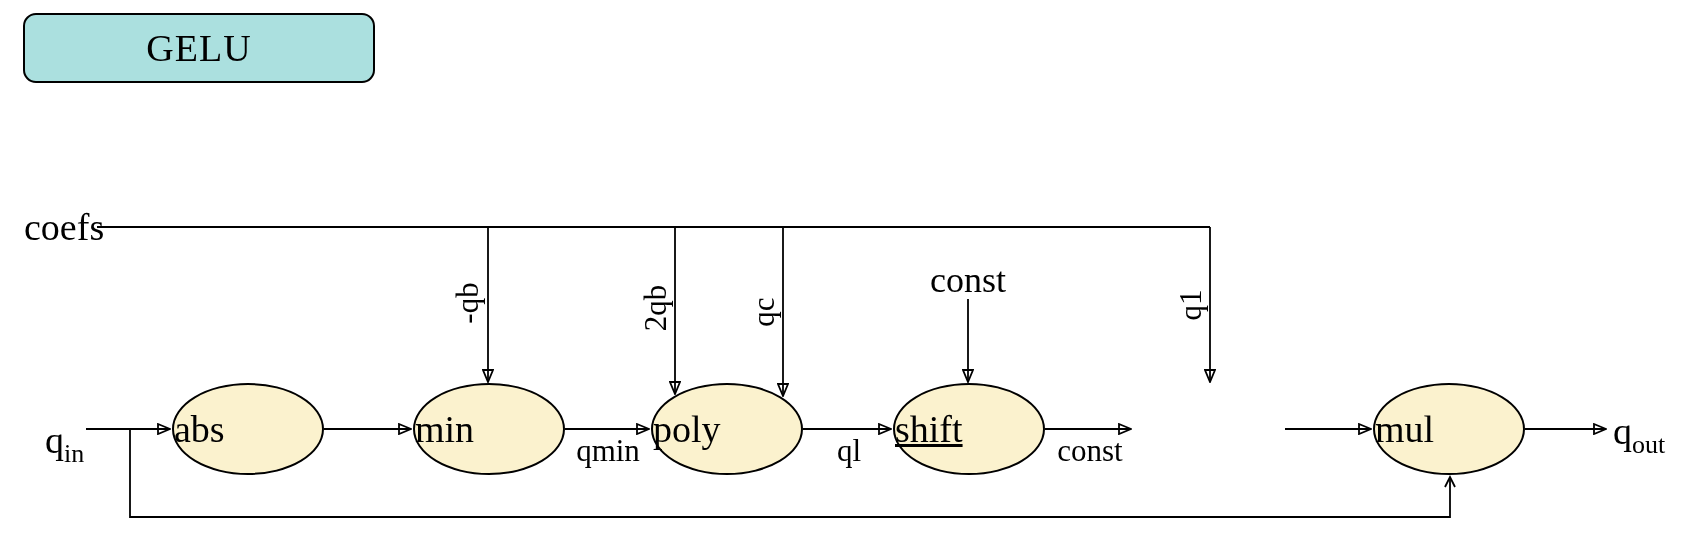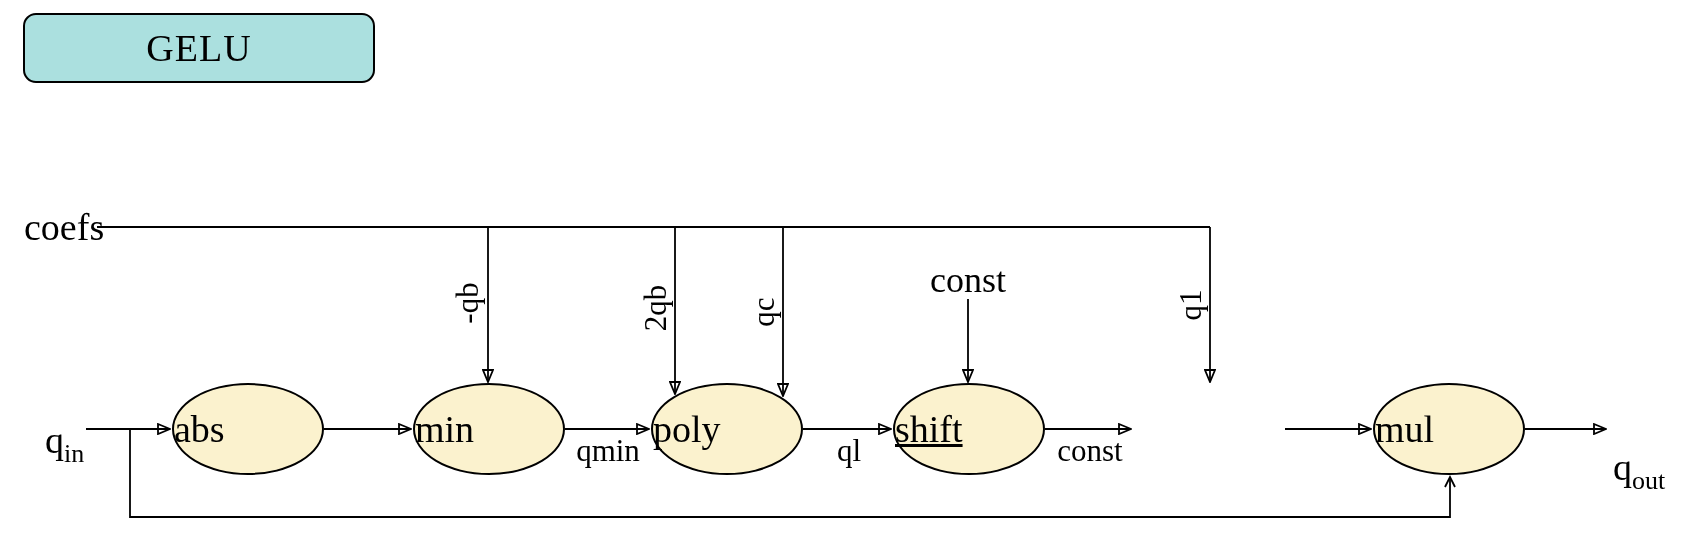--- a/index.html
+++ b/index.html
@@ -48,21 +48,21 @@
   .node-add  {left:1133px;top:383px;}
   .node-mul  {left:1373px;top:383px;}
 
   
   .flabel{position:absolute;white-space:nowrap;}
   .coefs-label{left:24px;top:227px;transform:translate(0,-50%);font-size:38px;}
   .const-label{left:968px;top:280px;transform:translate(-50%,-50%);font-size:36px;}
   .io-label{font-size:38px;}
   .io-label sub{font-size:26px;line-height:0;}
   .qin-label {left:45px;top:427px;transform:translate(0,-50%);margin-top:13px;}
-  .qout-label{left:1613px;top:431px;transform:translate(0,-50%);margin-top:36px;}
+  .qout-label{left:1613px;top:431px;transform:translate(0,-50%);}
 
   .edge-label{font-size:31px;transform:translate(-50%,-100%);margin-top:48px;}
   .lbl-qmin{left:608px;top:421px;}
   .lbl-ql  {left:849px;top:421px;}
   .lbl-qerf{left:1090px;top:421px;}
 
   .drop-label{font-size:31px;transform:translate(-50%,-50%) rotate(-90deg);}
   .lbl-mqb{left:468px;top:303px;}
   .lbl-2qb{left:656px;top:308px;}
   .lbl-qc {left:764px;top:312px;}

